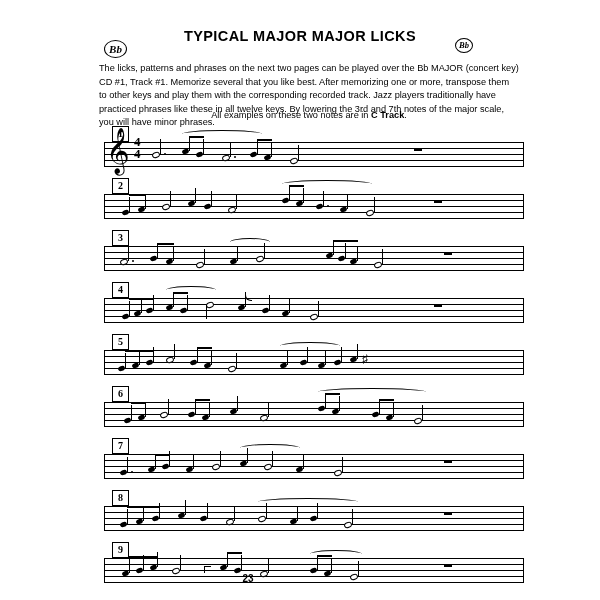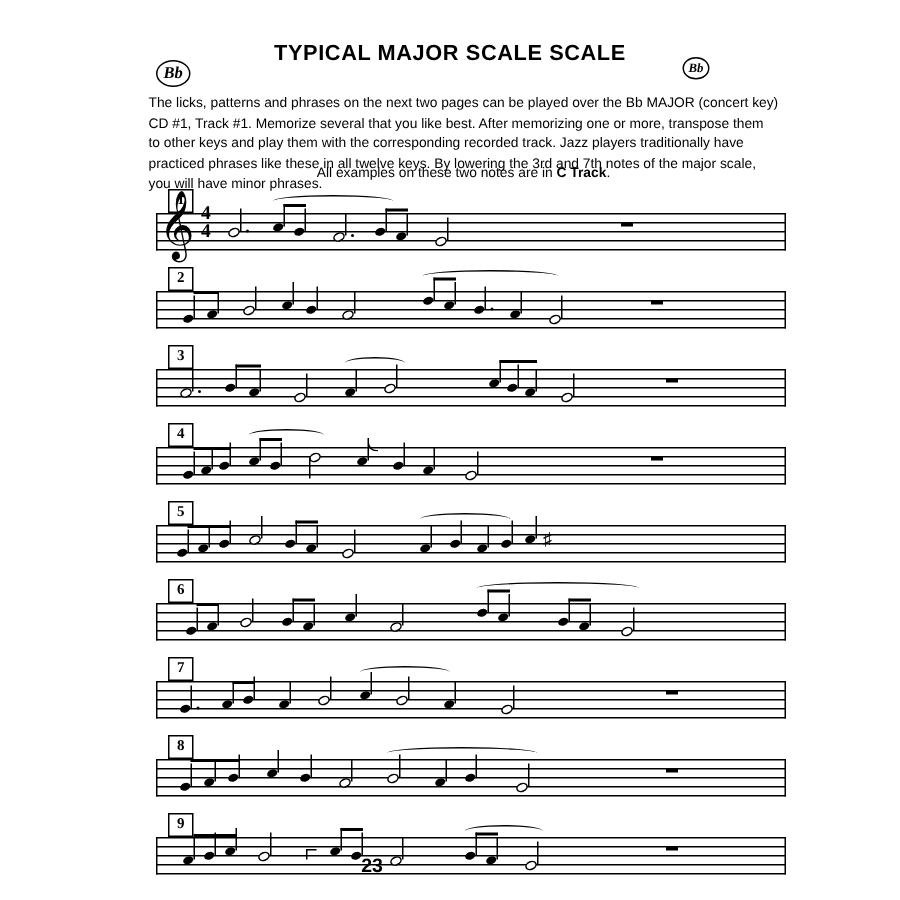--- a/index.html
+++ b/index.html
@@ -239,31 +239,31 @@
     line-height: 10px;
   }
 
   
   .page-number {
     position: absolute;
     bottom: 16px;
     left: 0;
     width: 496px;
     text-align: center;
-    font-size: 13px;
+    font-size: 10px;
     font-weight: bold;
   }
 </style>
 </head>
 <body>
 
 <div class="page">
 
 
-  <div class="main-title">TYPICAL MAJOR SCALE SCALE</div>
+  <div class="main-title">TYPICAL MAJOR MAJOR LICKS</div>
 
   <div class="bb-badge bb-left">Bb</div>
   <div class="bb-badge bb-right">Bb</div>
 
   <div class="intro">
     <span>The licks, patterns and phrases on the next two pages can be played over the Bb MAJOR (concert key) CD #1, Track #1. Memorize several that you like best. After memorizing one or more, transpose them to other keys and play them with the corresponding recorded track. Jazz players traditionally have practiced phrases like these in all twelve keys. By lowering the 3rd and 7th notes of the major scale, you will have minor phrases.</span>
   </div>
   <div class="subnote">
     <span>All examples on these two notes are in </span><b>C Track</b><span>.</span>
   </div>

